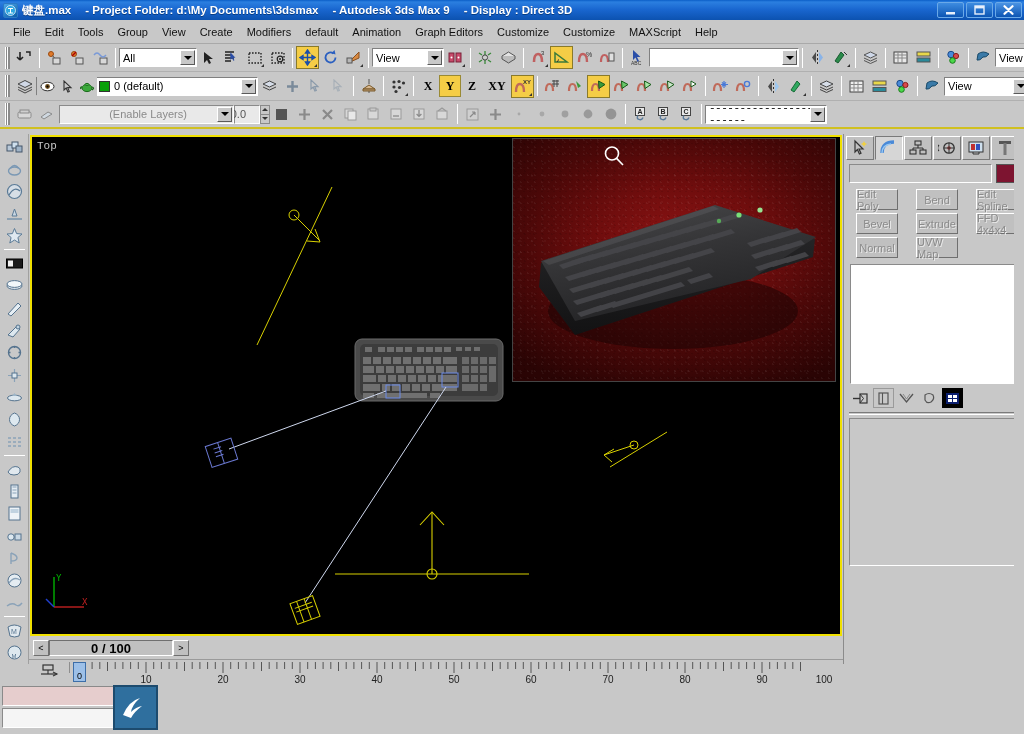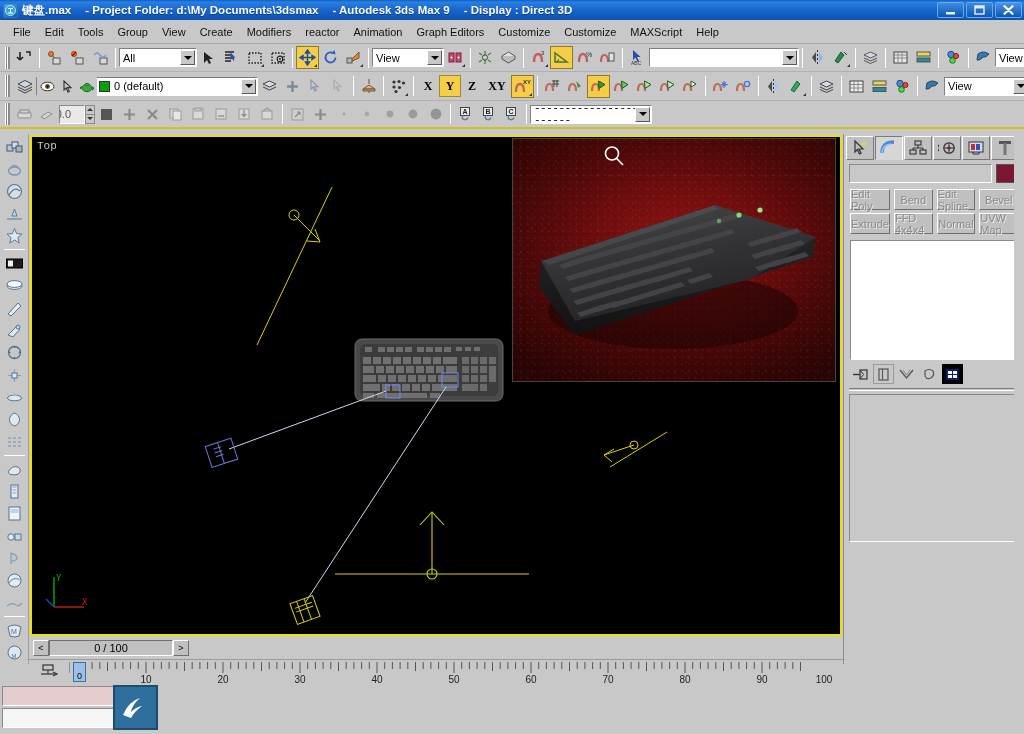--- a/index.html
+++ b/index.html
@@ -185,21 +185,21 @@
     border:1px solid #8a8a8a;border-right-color:#fff;border-bottom-color:#fff;
     display:flex;align-items:center;padding-left:4px;font-size:11px;position:relative;
   }
   .cp-modlist .arrow{
     position:absolute;right:1px;top:1px;width:16px;height:16px;background:#c8c8c8;
     border:1px solid #fff;border-right-color:#5a5a5a;border-bottom-color:#5a5a5a;
     display:flex;align-items:center;justify-content:center;
   }
   .cp-modlist .arrow i{width:0;height:0;border-left:4px solid transparent;border-right:4px solid transparent;border-top:4px solid #000;}
   .cp-btngrid{
-    margin:4px 6px 0 6px; display:grid; grid-template-columns:1fr 1fr 1fr 1fr; gap:3px 4px;
+    margin:4px 6px 0 12px; display:grid; grid-template-columns:1fr 1fr 1fr; gap:3px 18px;
   }
   .cp-btn{
     height:21px; background:#c0c0c0;
     border:1px solid #fff; border-right-color:#6f6f6f; border-bottom-color:#6f6f6f;
     display:flex;align-items:center;justify-content:center;
     font-size:11px; color:#8b8b8b; text-shadow:1px 1px 0 #e8e8e8;
   }
   .cp-stack{
     margin:6px 6px 0 6px; height:120px; background:#fff;
     border:1px solid #8a8a8a;border-right-color:#fff;border-bottom-color:#fff;
@@ -222,21 +222,21 @@
     background:#c8c8c8; display:flex; align-items:center; padding-left:4px;
   }
   .tl-nav{
     width:16px;height:16px;background:#c0c0c0;
     border:1px solid #fff;border-right-color:#6f6f6f;border-bottom-color:#6f6f6f;
     display:flex;align-items:center;justify-content:center;font-size:9px;
   }
   .tl-field{
     width:124px;height:16px;background:#c0c0c0;
     border:1px solid #6f6f6f;border-right-color:#fff;border-bottom-color:#fff;
-    display:flex;align-items:center;justify-content:center;font-size:11px;
+    display:flex;align-items:center;justify-content:center;font-size:13px;font-weight:bold;
   }
   .trackbar{
     position:absolute; left:29px; top:659px; width:814px; height:25px;
     background:#c8c8c8; border-top:1px solid #9a9a9a;
   }
   .tb-key-icon{ position:absolute; left:10px; top:3px;}
   .ruler{ position:absolute; left:40px; top:0px; right:0; height:25px; }
   .frame-slider{
     position:absolute; left:44px; top:2px; width:13px; height:20px;
     background:#9dc0e8; border:1px solid #3d6ea8;
@@ -299,21 +299,21 @@
   </div>
 
   <div class="menubar">
     <div class="menu-item">File</div>
     <div class="menu-item">Edit</div>
     <div class="menu-item">Tools</div>
     <div class="menu-item">Group</div>
     <div class="menu-item">View</div>
     <div class="menu-item">Create</div>
     <div class="menu-item">Modifiers</div>
-    <div class="menu-item">reactor</div>
+    <div class="menu-item">default</div>
     <div class="menu-item">Animation</div>
     <div class="menu-item">Graph Editors</div>
     <div class="menu-item">Customize</div>
     <div class="menu-item">Customize</div>
     <div class="menu-item">MAXScript</div>
     <div class="menu-item">Help</div>
   </div>
 
   <div class="toolbar" id="toolbar1">
     <div class="grip"></div>
@@ -727,20 +727,26 @@
     <div class="tbtn">
       <svg width="17" height="17" viewBox="0 0 17 17">
           <rect x="2" y="6" width="13" height="6" rx="1.5" fill="#d8d8d8" stroke="#8a8a8a"></rect>
           <rect x="4" y="4" width="9" height="3" fill="#cfcfcf" stroke="#8a8a8a"></rect>
         </svg>
     </div>
     <div class="tbtn">
       <svg width="17" height="17" viewBox="0 0 17 17">
           <path d="M2 11 L9 6 L13 8 L5 13 Z" fill="#cfd8e0" stroke="#8a8a8a"></path>
         </svg>
+    </div>
+    <div class="tfield" style="width:175px; position:relative; color:#8a8a8a;">
+      <span style="margin:0 auto">(Enable Layers)</span>
+      <span class="arrow" style="position:absolute;right:1px;top:1px;width:15px;height:15px;background:#c8c8c8;border:1px solid #fff;border-right-color:#5a5a5a;border-bottom-color:#5a5a5a;display:flex;align-items:center;justify-content:center">
+          <i style="width:0;height:0;border-left:4px solid transparent;border-right:4px solid transparent;border-top:4px solid #000"></i>
+        </span>
     </div>
     <div class="tfield" style="width:26px;justify-content:flex-end;padding-right:13px">100.0</div>
     <div class="spinner">
         <i>
           <b></b>
         </i>
         <i>
           <b></b>
         </i>
       </div>

